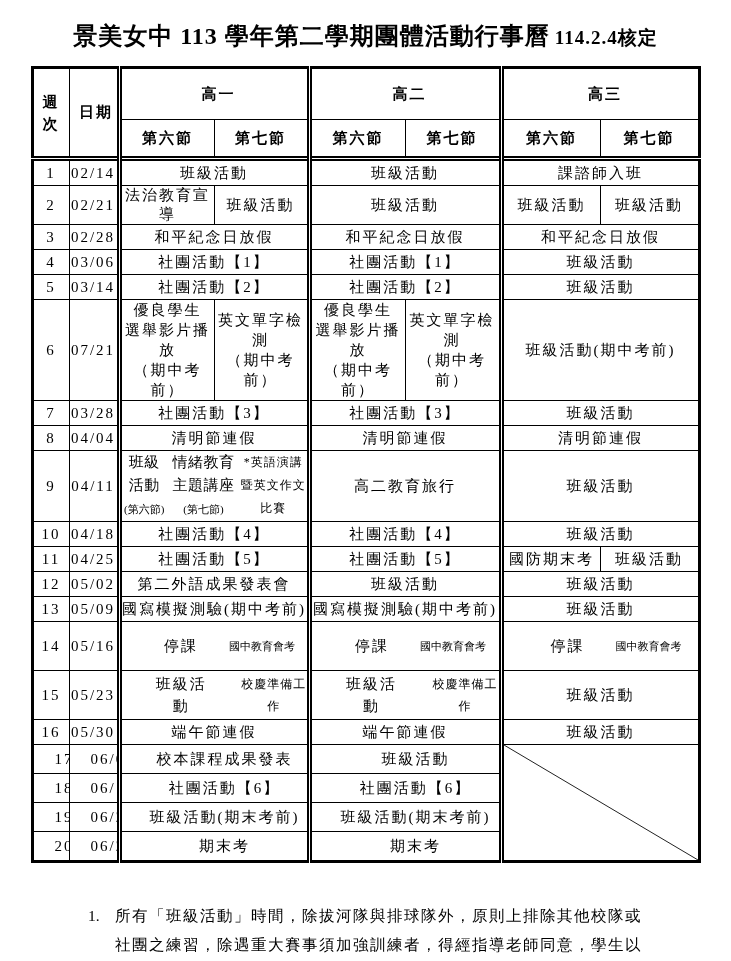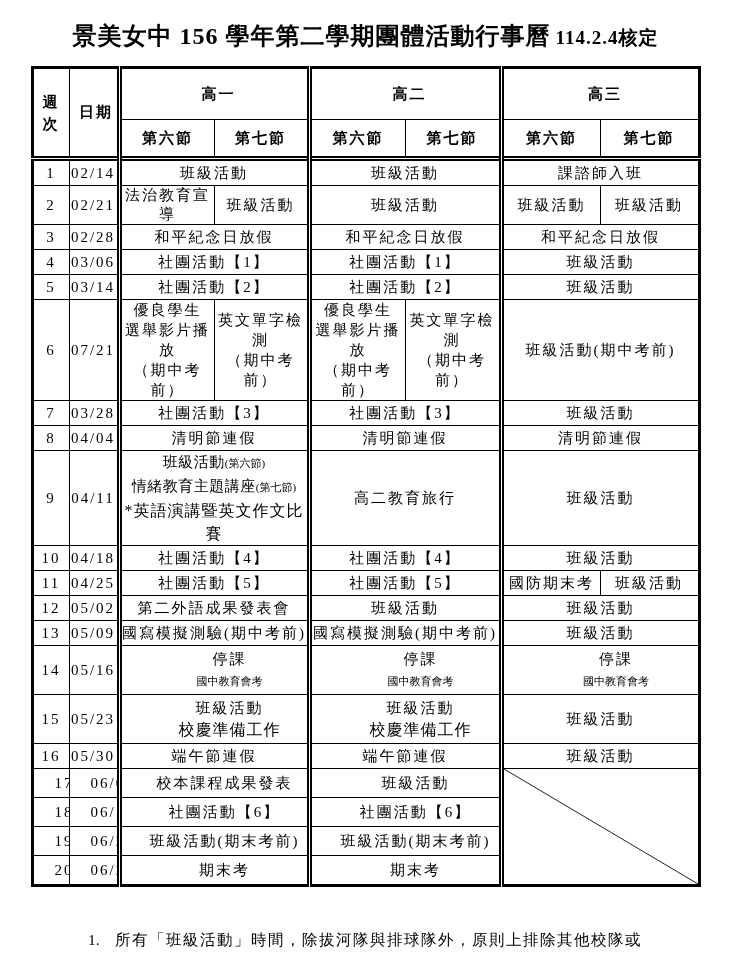--- a/index.html
+++ b/index.html
@@ -35,47 +35,47 @@
   .period-h{ font-size:15px; letter-spacing:4px; }
 
   tr.h24 td { height:24px; }
   tr.h28 td { height:28px;padding-left:21px; }
   tr.h48 td { height:48px; }
   tr.h66 td { height:66px; }
   tr.h70 td { height:70px; }
 
   .wk   { letter-spacing:0; }
   .dt   { letter-spacing:1px; }
-  .sm13 { font-size:16px; letter-spacing:1px; }
+  .sm13 { font-size:12px; letter-spacing:1px; }
   .sm12 { font-size:12px; letter-spacing:1px;margin-left:47px; }
   .sm11 { font-size:11px; letter-spacing:0; }
   .tight{ letter-spacing:0.5px; }
   .pre  { white-space:pre-line; }
   .lh20 { line-height:20px; }
-  .cl   { display:flex; flex-direction:column; justify-content:center; }
+  .cl   { display:flex; flex-direction:row; justify-content:center; }
   .cl .ln { line-height:23px; }
   .cl .ln2 { line-height:22px;padding-left:31px; }
 
   td.diag { position:relative; padding:0; }
   td.diag svg { position:absolute; left:0; top:0; width:100%; height:100%; display:block; }
 
   
   .notes { margin:38px 0 0 88px; font-size:15.5px; letter-spacing:1.5px; }
   .notes-label { line-height:30px; }
   .note-item { display:flex; line-height:29px; }
   .note-num { width:27px; flex:none; letter-spacing:0; }
   .note-text { width:540px; }
 </style>
 </head>
 <body>
 
 <div class="page">
 
   <div class="title-line">
-    <span class="title-main">景美女中 156 學年第二學期團體活動行事曆</span><span class="title-approval">114.2.4核定</span>
+    <span class="title-main">景美女中 113 學年第二學期團體活動行事曆</span><span class="title-approval">114.2.4核定</span>
   </div>
 
   <table class="sched">
     <colgroup>
       <col style="width:37px">
         <col style="width:50px">
       <col style="width:95px">
         <col style="width:95px">
       <col style="width:96px">
         <col style="width:96px">

